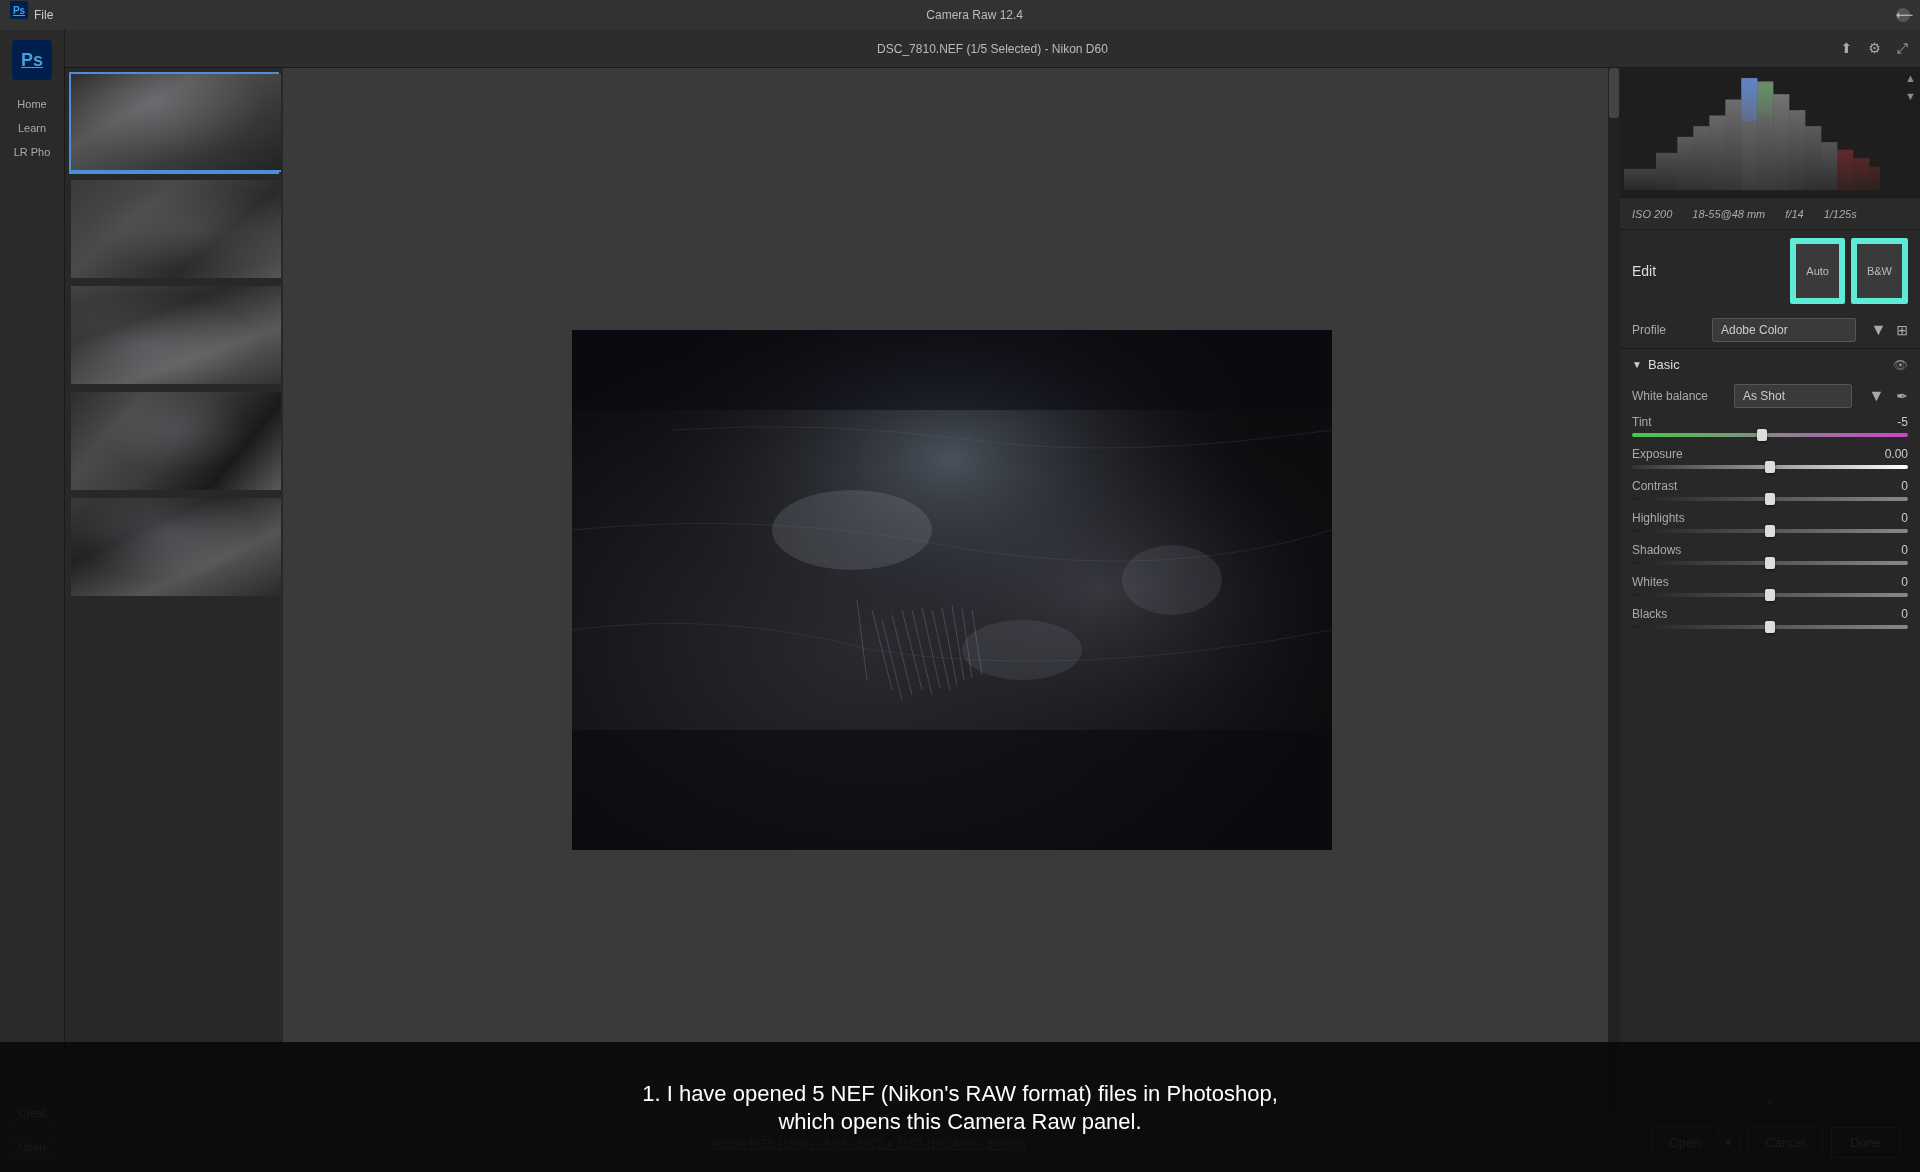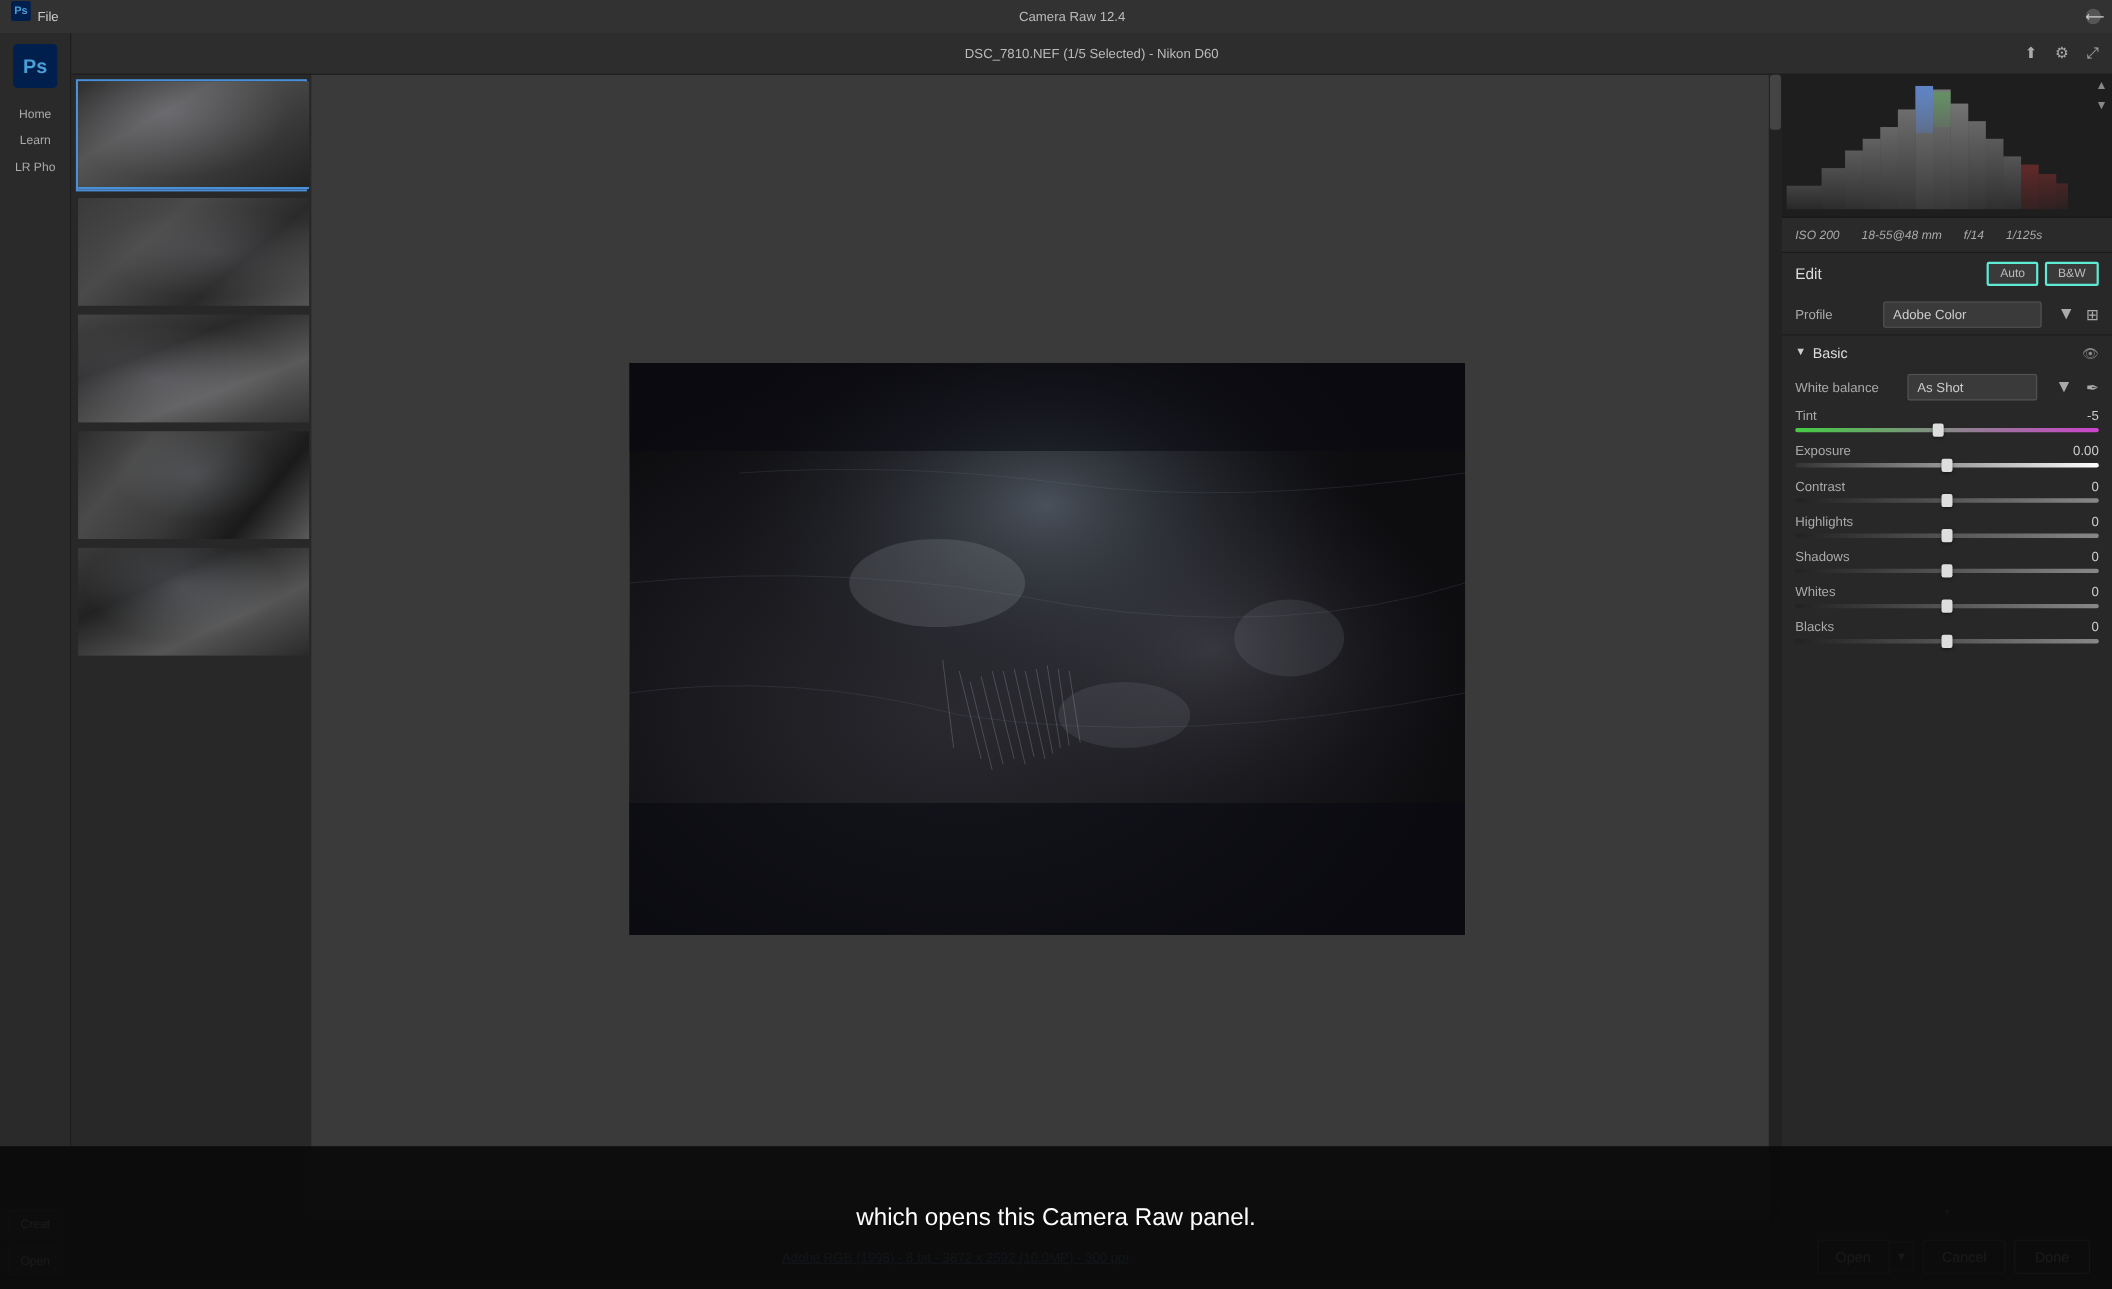--- a/index.html
+++ b/index.html
@@ -118,21 +118,21 @@
     }
     .cam-info-text { color: #aaa; font-size: 11px; }
 
     
     .edit-panel { flex: 1; overflow-y: auto; padding: 0; }
     .edit-header {
       display: flex; align-items: center; padding: 8px 12px; gap: 8px;
     }
     .edit-title { color: #ddd; font-size: 14px; font-weight: 500; }
     .edit-btns { margin-left: auto; display: flex; gap: 6px; }
-    .edit-btn { background: #3a3a3a; border: 2px solid #5eead4; color: #bbb; padding: 3px 10px; font-size: 11px; cursor: pointer; border-radius: 2px; }
+    .edit-btn { background: #3a3a3a; border: 6px solid #5eead4; color: #bbb; padding: 21px 10px; font-size: 11px; cursor: pointer; border-radius: 2px; }
 
     
     .profile-row {
       display: flex; align-items: center; padding: 6px 12px; gap: 10px;
     }
     .profile-label { color: #aaa; font-size: 12px; width: 70px; }
     .profile-select {
       flex: 1; background: #3a3a3a; border: 1px solid #555; color: #ccc;
       padding: 4px 8px; font-size: 12px; border-radius: 2px; cursor: pointer;
       appearance: none; -webkit-appearance: none;
@@ -191,20 +191,21 @@
     .left-nav {
       position: absolute; top: 30px; left: 0; width: 65px; bottom: 0;
       background: #2a2a2a; display: flex; flex-direction: column; align-items: center;
       padding: 10px 0; gap: 4px; border-right: 1px solid #1a1a1a;
     }
     .ps-logo {
       width: 40px; height: 40px; background: #001f4d;
       display: flex; align-items: center; justify-content: center;
       color: #4a9fd9; font-size: 18px; font-weight: bold; border-radius: 4px;
       margin-bottom: 10px;
+      text-decoration: underline;
     }
     .nav-item { color: #aaa; font-size: 11px; cursor: pointer; padding: 4px; text-align: center; }
     .nav-btn {
       background: #3a3a3a; border: 1px solid #555; color: #ccc; padding: 6px 8px;
       font-size: 11px; cursor: pointer; border-radius: 3px; width: 50px; text-align: center; margin: 2px 0;
     }
 
     
     .caption-overlay {
       position: absolute; bottom: 0; left: 0; right: 0; height: 130px;
@@ -557,14 +558,15 @@
         <button class="btn-open-arrow">▼</button>
       </div>
       <button class="btn-cancel">Cancel</button>
       <button class="btn-done">Done</button>
     </div>
   </div>
 
 </div>
 
 <div class="caption-overlay">
+  <div class="caption-text-1">1. I have opened 5 NEF (Nikon's RAW format) files in Photoshop,</div>
   <div class="caption-text-2">which opens this Camera Raw panel.</div>
 </div>
 
 </body></html>

